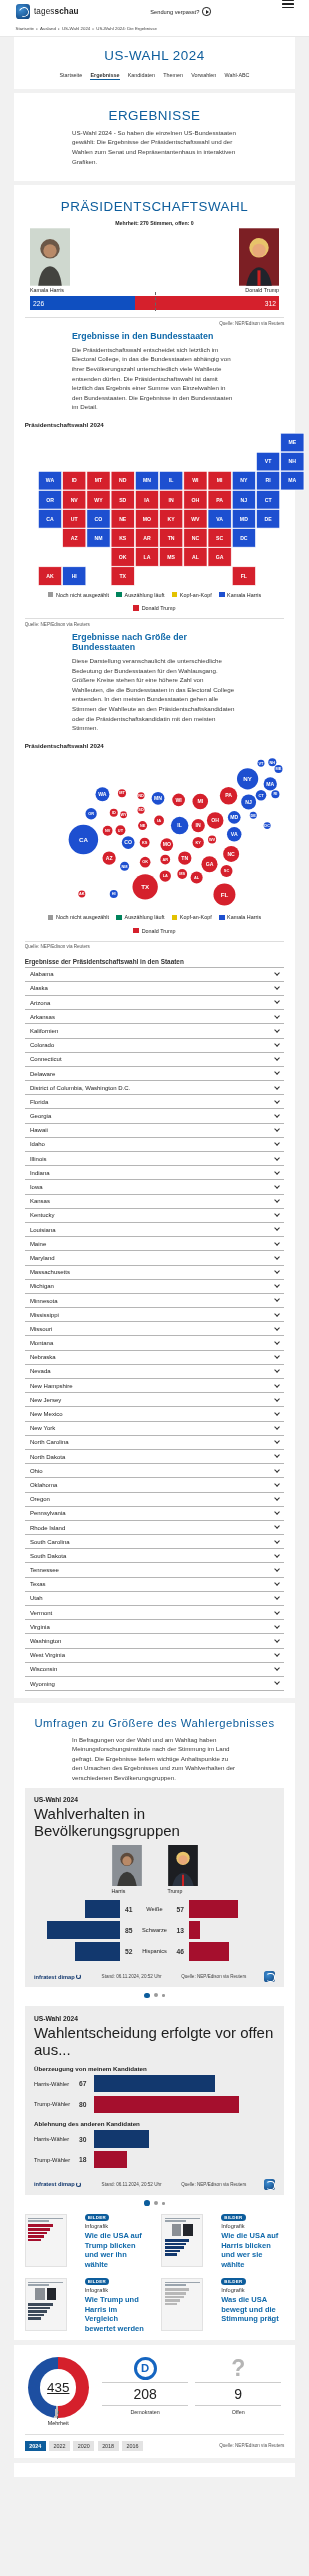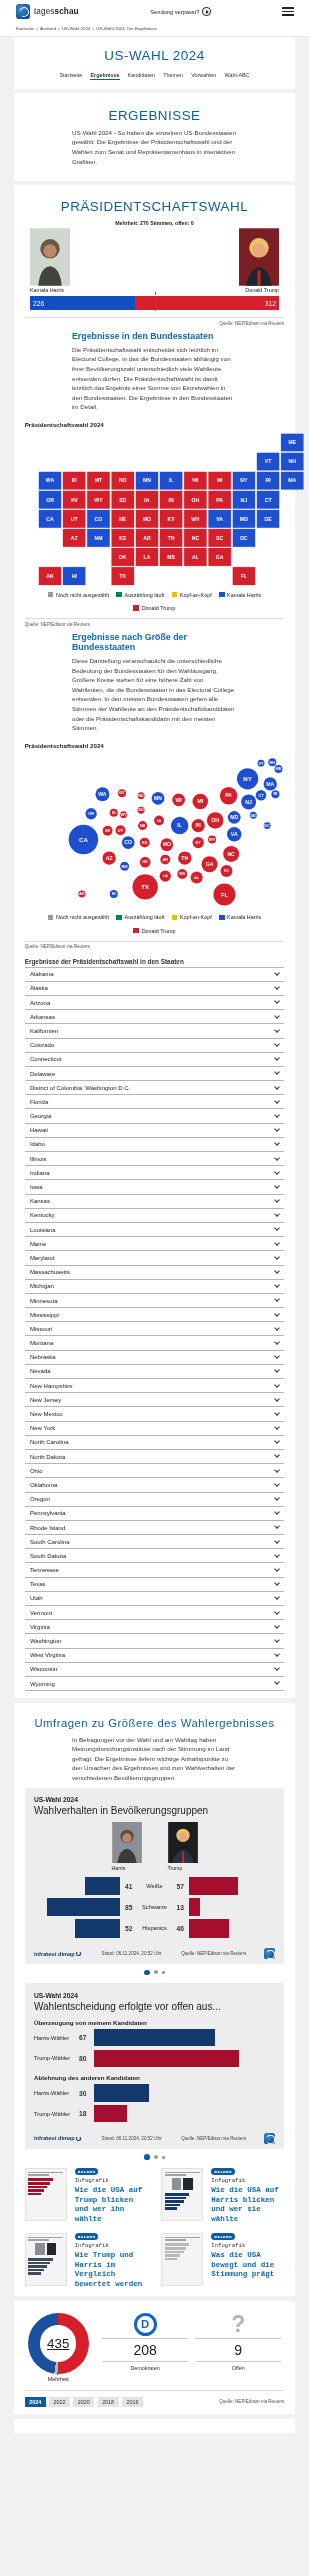--- a/index.html
+++ b/index.html
@@ -1,20 +1,20 @@
 <!DOCTYPE html>
 <html style="font-size:8.2px"><head>
 <meta charset="utf-8">
 <style>
   * { box-sizing: border-box; margin: 0; padding: 0; }
   body { background:#f1f1f1; font-family:"Liberation Sans", sans-serif; color:#333; }
   .page { width:309px; margin:0 auto; background:#f1f1f1; padding-bottom:9.3px; }
 
   
-  .topbar { background:#fff; height:23px; display:flex; align-items:center; padding:0 15.5px; }
+  .topbar { background:#fff; height:23px; display:flex; padding:0 15.5px; }
   .logo-wrap { display:flex; align-items:center; gap:4.1px; }
   .logo-sq { width:14.4px; height:14.4px; border-radius:3.1px; background:radial-gradient(circle at 35% 35%, #3f8fd4, #0a3d77); position:relative; }
   .logo-sq::after { content:""; position:absolute; left:3.1px; top:3.1px; width:8.2px; height:8.2px; border:1px solid #fff; border-radius:50%; border-left-color:transparent; transform:rotate(-25deg); }
   .logo-text { font-size:8.2px; color:#1d1d1d; letter-spacing:0.1px; }
   .logo-text b { font-weight:700; }
   .watch { margin-left:auto; margin-right:auto; display:flex; align-items:center; gap:3.1px; font-size:5.7px; color:#222; }
   .play-ic { width:8.2px; height:8.2px; border:0.8px solid #222; border-radius:50%; position:relative; }
   .play-ic::after { content:""; position:absolute; left:2.6px; top:1.8px; border-left:3.1px solid #222; border-top:2.1px solid transparent; border-bottom:2.1px solid transparent; }
   .burger { width:11.3px; display:flex; flex-direction:column; gap:2.1px; cursor:pointer; }
   .burger span { height:1.3px; background:#222; border-radius:0.5px; }
@@ -56,21 +56,21 @@
   .acc-title { font-size:6.4px; font-weight:700; margin:8.2px 0 2.1px; }
   .acc { }
   .acc-row { border-top:0.5px solid #b5b5b5; display:flex; align-items:center; justify-content:space-between; padding:3.6px 5.2px 3.6px 5.2px; cursor:pointer; }
   .acc-row:last-child { border-bottom:0.5px solid #b5b5b5; }
   .acc-row .lbl { font-size:6px; color:#222; }
   .chev { width:4.1px; height:4.1px; border-right:0.8px solid #333; border-bottom:0.8px solid #333; transform:rotate(45deg); margin-top:-2.1px; }
 
   
   .chart-card { background:#ededed; margin:5.2px 0; padding:8.2px 9.3px 5.2px; }
   .cc-kicker { font-size:6.7px; font-weight:700; color:#1d1d1d; }
-  .cc-title { font-size:10px; color:#1d1d1d; margin:2.1px 0 6.2px; font-weight:400; }
+  .cc-title { font-size:15px; color:#1d1d1d; margin:2.1px 0 6.2px; font-weight:400; }
   .cc-photos { display:flex; justify-content:center; gap:26px; margin-bottom:6.2px; }
   .cc-photo-w { display:flex; flex-direction:column; gap:1.5px; }
   .cc-photo { width:30px; height:41px; }
   .cc-photo-w .nm { font-size:5.2px; color:#222; }
   .bar-row { display:grid; grid-template-columns:1fr 17.5px 34px 17.5px 1fr; align-items:center; margin:2.6px 0; height:18.5px; }
   .bar-row .bl { justify-self:end; height:100%; background:#12386e; }
   .bar-row .br { justify-self:start; height:100%; background:#a50f2d; }
   .bar-row .val { font-size:6.7px; font-weight:700; text-align:center; }
   .bar-row .cat { font-size:5.7px; text-align:center; color:#222; }
   .g-label { font-size:6.2px; font-weight:700; color:#222; margin:7.2px 0 3.1px; }
@@ -86,21 +86,21 @@
   .ard-mini { width:11.3px; height:11.3px; margin-left:auto; border-radius:2.6px; background:radial-gradient(circle at 35% 35%, #3f8fd4, #0a3d77); position:relative; }
   .ard-mini::after { content:""; position:absolute; left:2.6px; top:2.6px; width:6.2px; height:6.2px; border:0.9px solid #fff; border-radius:50%; border-left-color:transparent; }
   .dots { display:flex; justify-content:center; align-items:center; gap:4.1px; margin:5.2px 0 8.2px; }
   .dots .d { border-radius:50%; background:#9a9a9a; cursor:pointer; }
   .dots .d1 { width:5.7px; height:5.7px; background:#0d5d9c; }
   .dots .d2 { width:4.1px; height:4.1px; }
   .dots .d3 { width:2.6px; height:2.6px; }
 
   
   .teasers { display:grid; grid-template-columns:1fr 1fr; gap:9.3px 13.4px; margin-top:4.1px; }
-  .teaser { display:flex; gap:8px; cursor:pointer;font-family:Liberation Mono, monospace; }
+  .teaser { display:flex; gap:18px; cursor:pointer; }
   .thumb { width:42px; height:53px; background:#f4f4f4; border:0.5px solid #e2e2e2; flex-shrink:0; padding:2.6px; }
   .thumb .tl { height:1.5px; background:#9aa4ad; margin-bottom:1px; }
   .thumb .tl.short { width:60%; }
   .thumb .mini { margin-top:2.6px; }
   .thumb .mb { height:2.6px; margin:1px 0; }
   .thumb .ph-row { display:flex; gap:2.1px; justify-content:center; margin:2.1px 0; }
   .thumb .ph { width:9.3px; height:12.4px; }
   .t-body { display:flex; flex-direction:column; gap:2.1px; }
   .badge { background:#0d5d9c; color:#fff; font-size:4.4px; font-weight:700; padding:1px 3.1px; border-radius:4.1px; width:max-content; letter-spacing:0.3px; }
   .t-kicker { font-size:5.7px; color:#333; }

